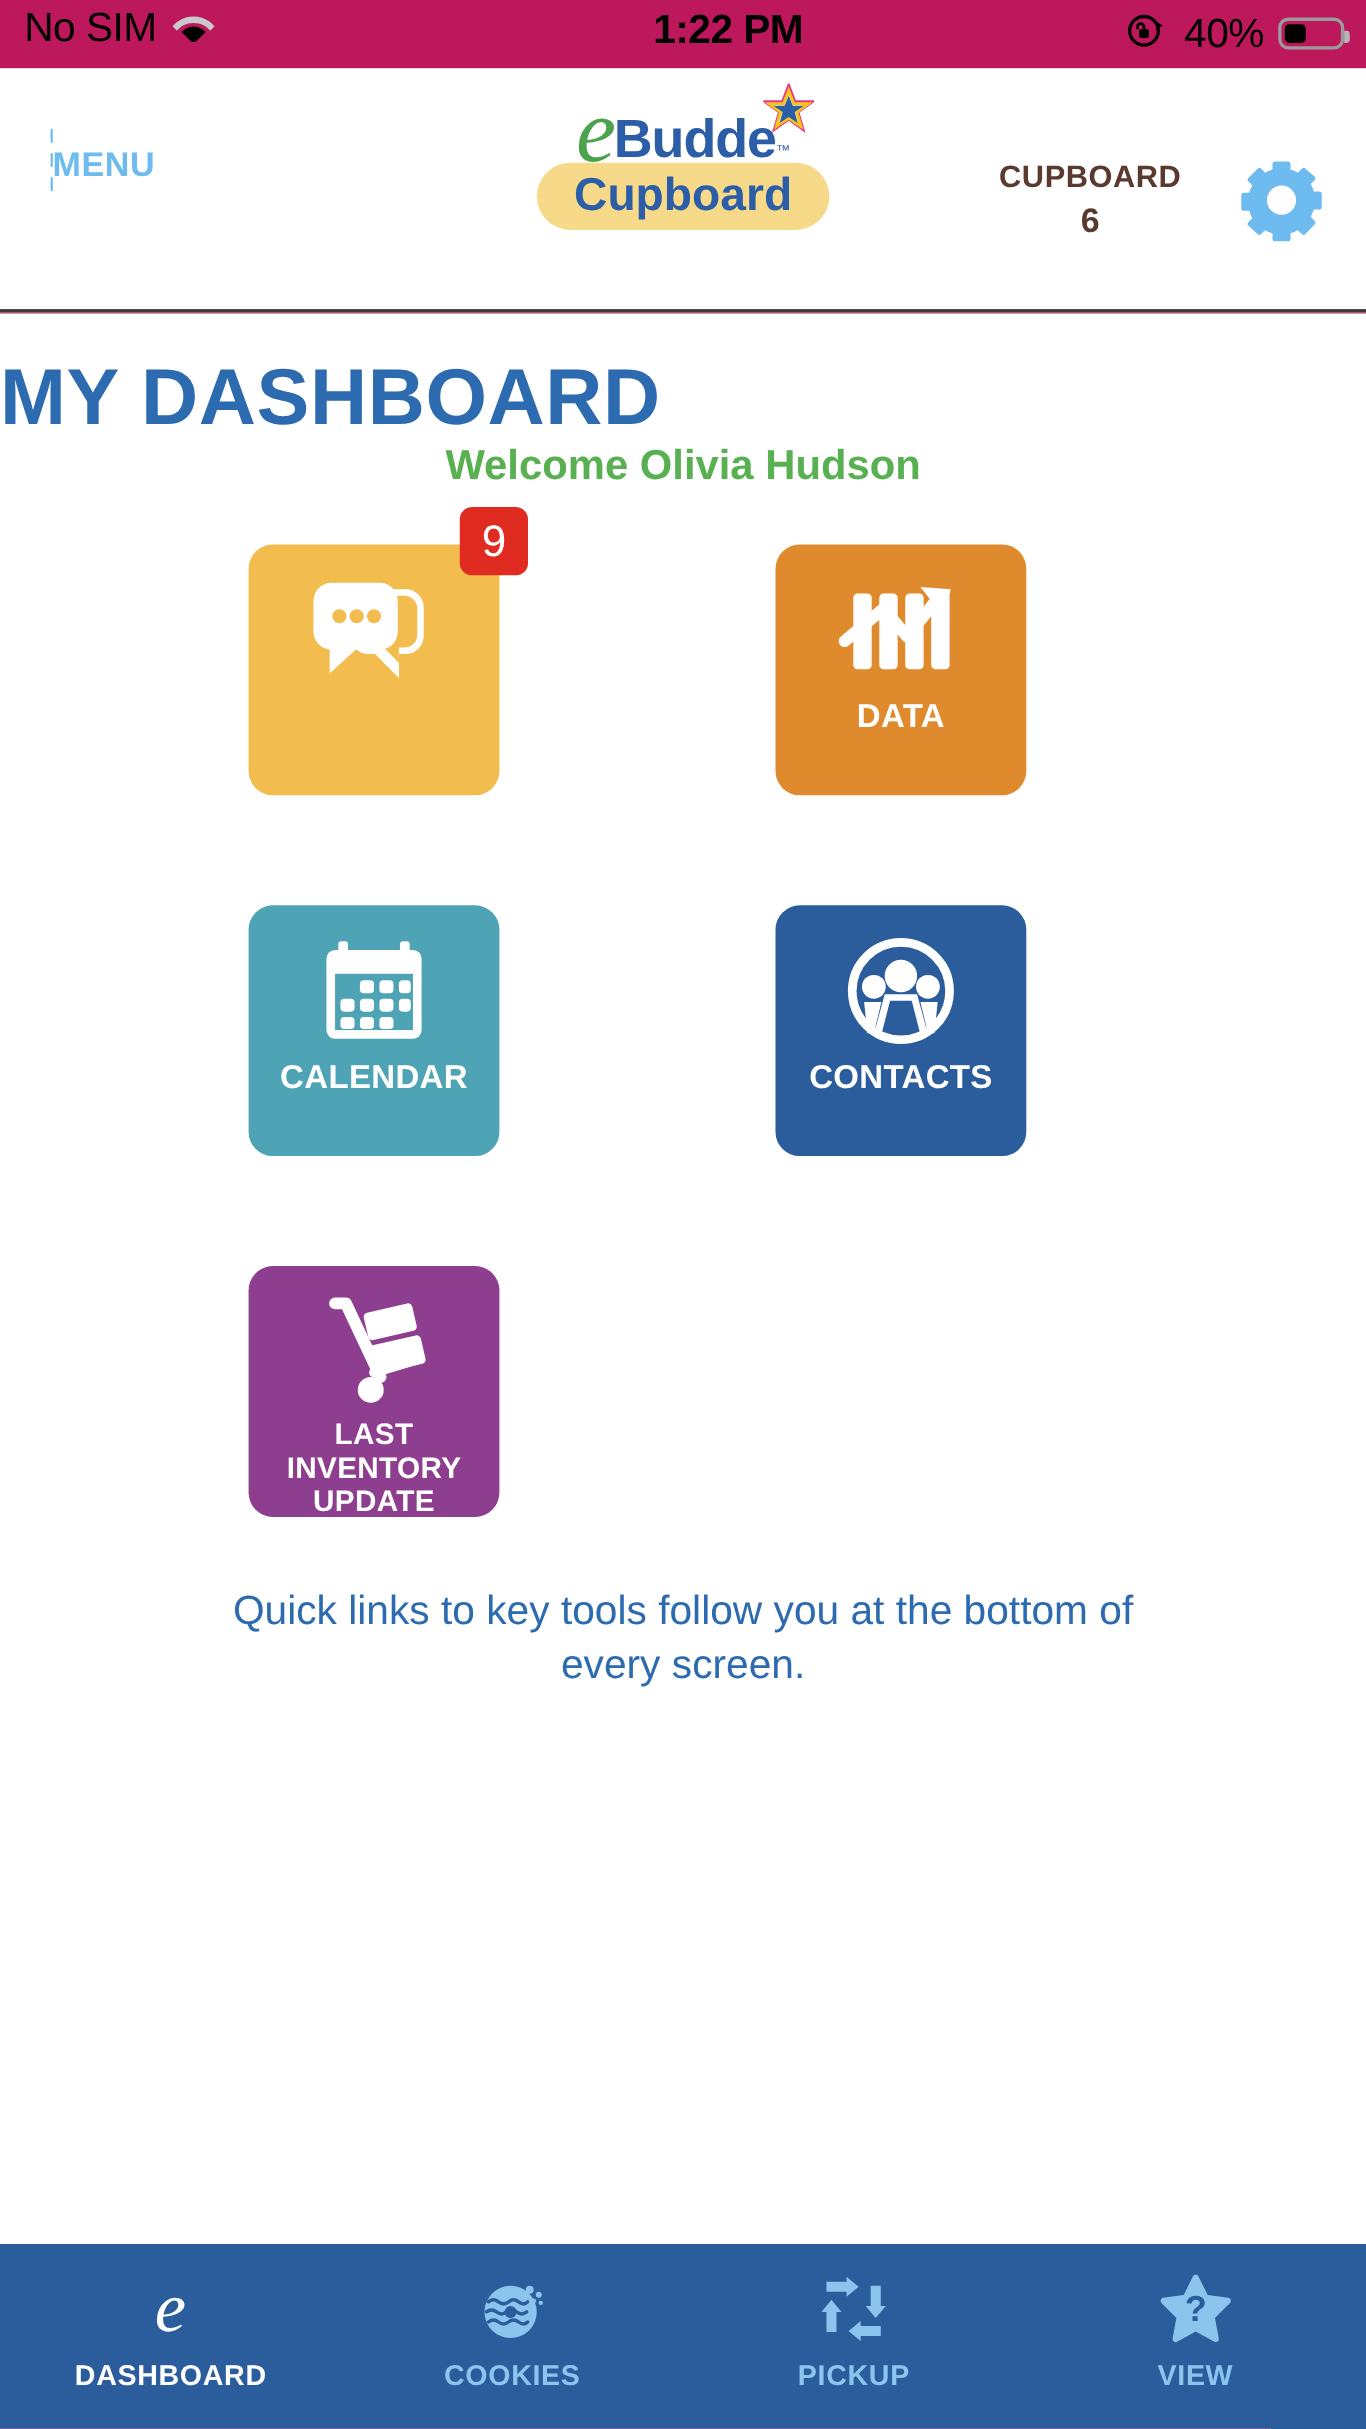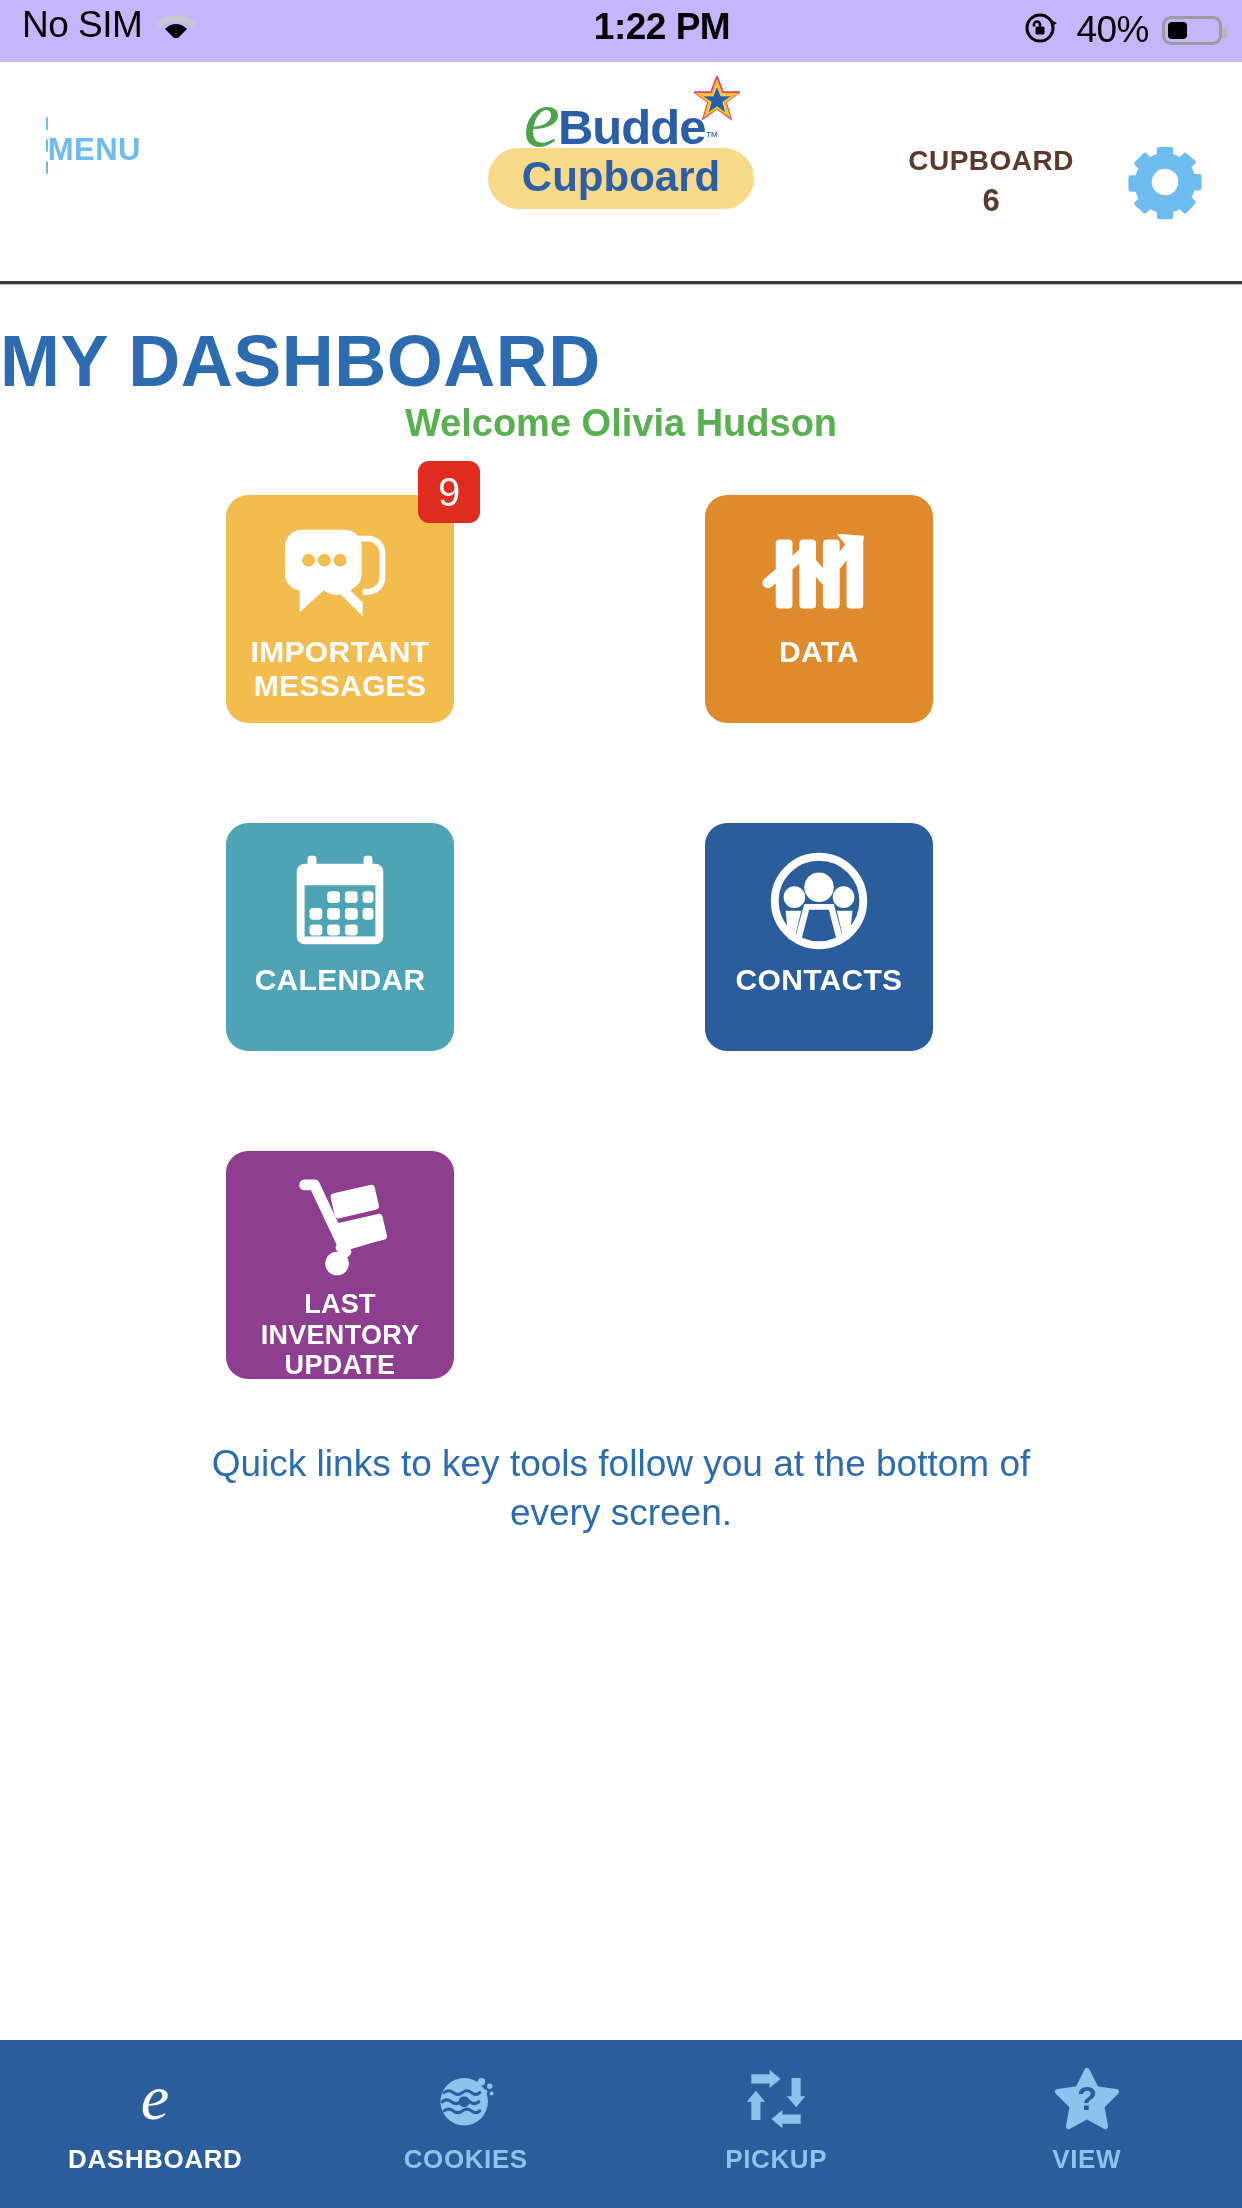--- a/index.html
+++ b/index.html
@@ -2,21 +2,21 @@
 <html><head>
 <meta charset="utf-8">
 <style>
   * { margin:0; padding:0; box-sizing:border-box; }
   html, body {
     width:1242px; height:2208px;
     background:#ffffff;
     font-family:"Liberation Sans", sans-serif;
     overflow:hidden;
   }
-  .phone { position:relative; width:1242px; height:2208px; background:#c4b5fd;text-decoration:underline; }
+  .phone { position:relative; width:1242px; height:2208px; background:#be185d;text-decoration:underline; }
 
   
   .statusbar {
     position:absolute; top:0; left:0; width:1242px; height:62px;
     display:flex; align-items:center; color:#000;
   }
   .sb-left { position:absolute; left:22px; top:4px; display:flex; align-items:center; gap:14px; }
   .sb-carrier { font-size:37px; font-weight:400; letter-spacing:-0.5px; }
   .sb-center { position:absolute; left:0; width:1242px; text-align:center; top:6px;
                font-size:37px; font-weight:600; letter-spacing:-0.5px;margin-left:41px; }
@@ -178,21 +178,20 @@
         <div class="tile-icon">
           <svg viewBox="0 0 120 104">
             <path fill="#fff" d="M55 14 h34 a17 17 0 0 1 17 17 v26 a17 17 0 0 1-17 17 h-6 v22 l-22-22 h-6 a17 17 0 0 1-17-17 V31 a17 17 0 0 1 17-17 z"></path>
             <path fill="#F2BC4E" d="M60 20 h28 a12 12 0 0 1 12 12 v24 a12 12 0 0 1-12 12 h-5 v14 l-14-14 h-9 a12 12 0 0 1-12-12 V32 a12 12 0 0 1 12-12 z"></path>
             <path fill="#fff" d="M21 8 h44 a17 17 0 0 1 17 17 v28 a17 17 0 0 1-17 17 h-22 l-24 22 v-22 h2 A17 17 0 0 1 4 53 V25 A17 17 0 0 1 21 8 z"></path>
             <circle cx="28" cy="39" r="6.5" fill="#F2BC4E"></circle>
             <circle cx="44" cy="39" r="6.5" fill="#F2BC4E"></circle>
             <circle cx="60" cy="39" r="6.5" fill="#F2BC4E"></circle>
           </svg>
         </div>
-        <div class="tile-label">IMPORTANT MESSAGES</div>
       </div>
 
       <div class="tile" style="background:#E08A2E">
         <div class="tile-icon">
           <svg viewBox="0 0 120 104">
             <rect x="16" y="18" width="17" height="70" rx="4" fill="#fff"></rect>
             <rect x="40" y="18" width="17" height="70" rx="4" fill="#fff"></rect>
             <rect x="64" y="18" width="17" height="70" rx="4" fill="#fff"></rect>
             <rect x="88" y="18" width="17" height="70" rx="4" fill="#fff"></rect>
             <path d="M8 62 L44 32 L66 58 L96 20" fill="none" stroke="#fff" stroke-width="11" stroke-linecap="round" stroke-linejoin="round"></path>

